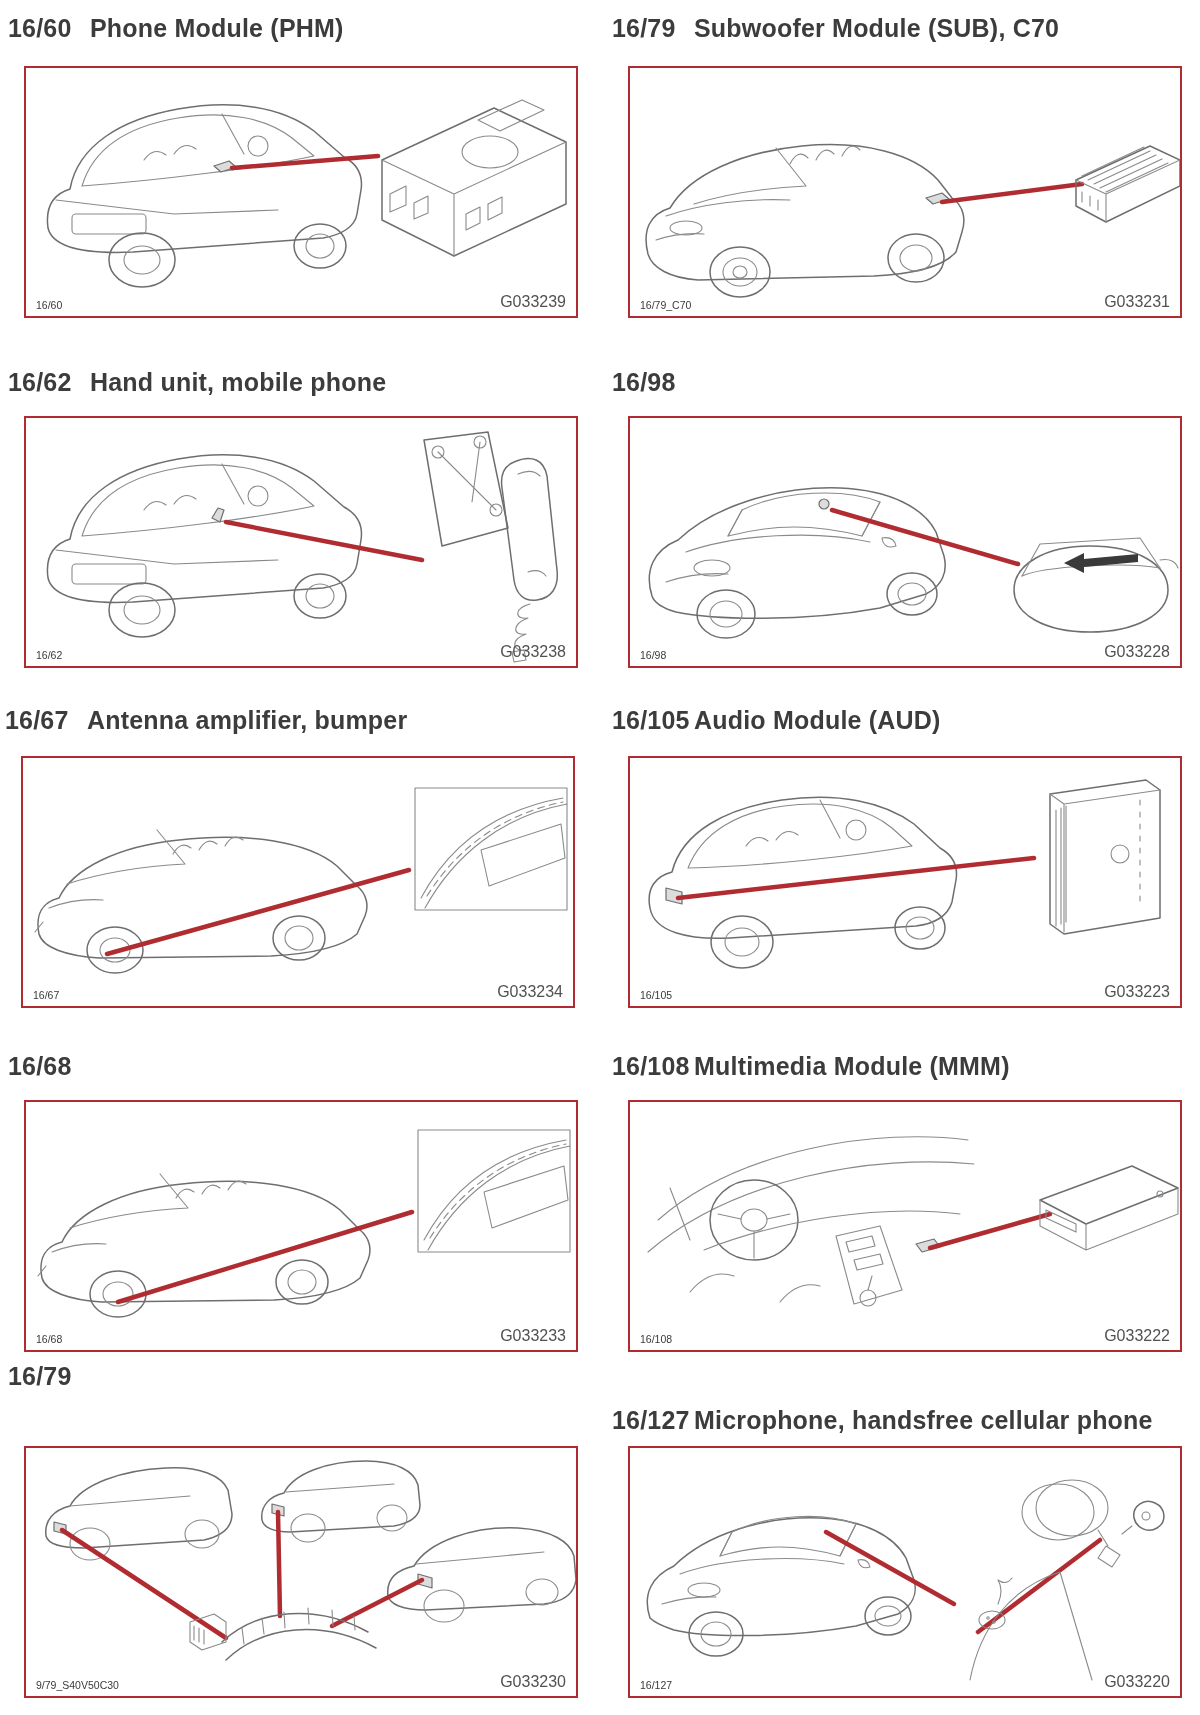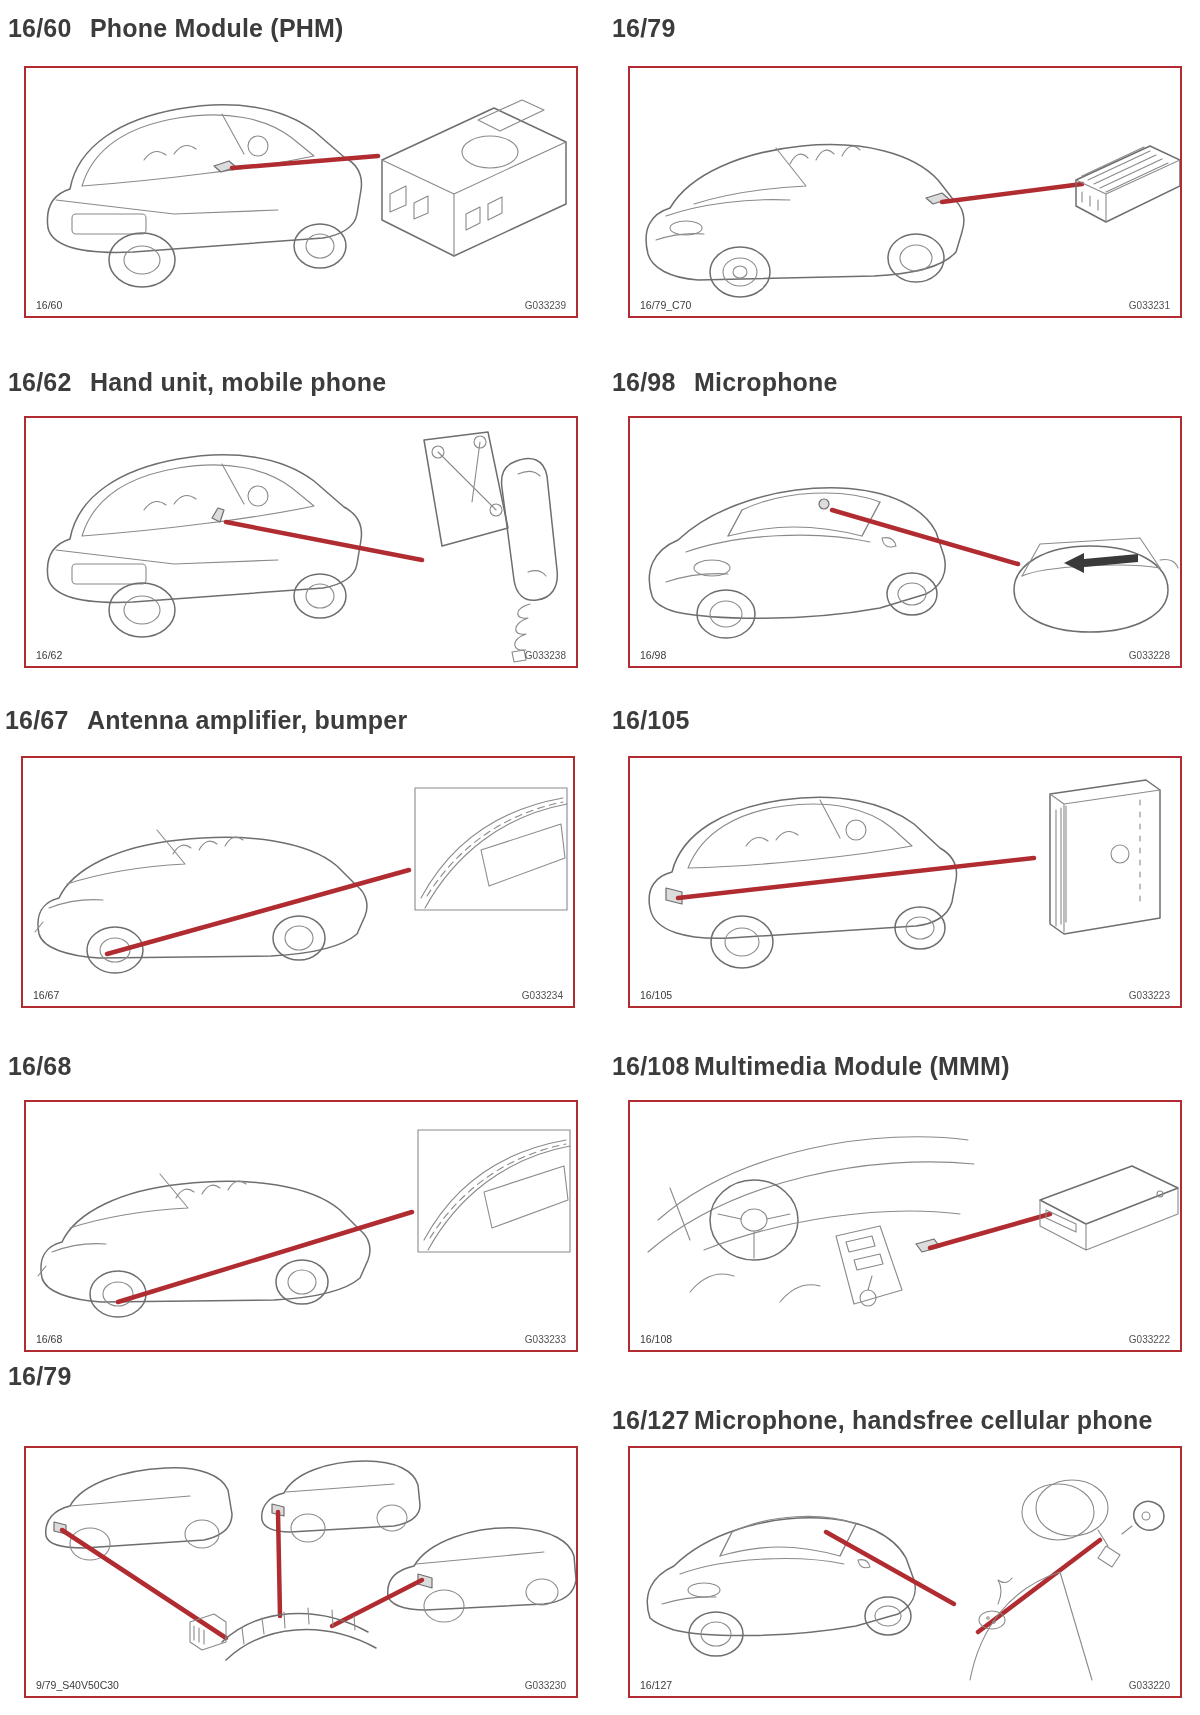--- a/index.html
+++ b/index.html
@@ -8,21 +8,21 @@
         font-family:"Liberation Sans",sans-serif;overflow:hidden}
   .figure{position:absolute;width:585px}
   .fig-heading{display:flex;align-items:flex-start;font-weight:bold;font-size:25px;
                line-height:1.3;color:#3c3c3c;letter-spacing:.2px}
   .fig-ref{flex:0 0 82px}
   .fig-title{flex:1}
   .fig-box{position:absolute;left:16px;width:554px;height:252px;background:#fff;
            border:2px solid #b02c31}
   .fig-box svg{position:absolute;left:0;top:0;width:550px;height:248px;display:block}
   .corner-label{position:absolute;left:10px;bottom:5px;font-size:10.5px;color:#3a3a3a}
-  .figure-code{position:absolute;right:10px;bottom:5px;font-size:10px;color:#515151}
+  .figure-code{position:absolute;right:10px;bottom:5px;font-size:16px;color:#515151}
   .ln{stroke:#6e6e6e;stroke-width:1.5;fill:none;stroke-linecap:round;stroke-linejoin:round}
   .th{stroke:#8a8a8a;stroke-width:1.1;fill:none;stroke-linecap:round;stroke-linejoin:round}
   .red{stroke:#b02c31;stroke-width:4.5;fill:none;stroke-linecap:round}
   .mk{fill:#dcdcdc;stroke:#6e6e6e;stroke-width:1.2}
   .dk{fill:#3a3a3a;stroke:none}
 </style>
 </head>
 <body>
 
 <div class="page">
@@ -58,20 +58,21 @@
         </g>
       </svg>
       <span class="corner-label">16/60</span>
       <span class="figure-code">G033239</span>
     </figure>
   </section>
 
   <section class="figure" style="left:612px;top:12px">
     <h2 class="fig-heading">
       <span class="fig-ref">16/79</span>
+      <span class="fig-title">Subwoofer Module (SUB), C70</span>
     </h2>
     <figure class="fig-box" style="top:54px">
       <svg viewBox="0 0 550 248">
         <g class="ln">
           <path d="M18,186 c-6,-24 2,-40 22,-46 c20,-34 72,-56 132,-62 c62,-6 112,8 136,34 l14,18 c12,8 14,22 10,34 l-6,20 c-14,16 -44,22 -82,24 l-176,4 c-28,-2 -46,-12 -50,-26 z"></path>
           <path class="th" d="M146,80 l30,38 M176,118 c-40,2 -80,8 -112,18"></path>
           <path class="th" d="M160,96 q8,-16 18,-6 M186,92 q8,-16 18,-6 M212,88 q8,-16 18,-6"></path>
           <path class="th" d="M36,148 c34,-12 82,-18 124,-16 M26,172 q24,-8 48,-6"></path>
           <ellipse class="th" cx="56" cy="160" rx="16" ry="7"></ellipse>
           <ellipse cx="110" cy="204" rx="30" ry="25"></ellipse>
@@ -128,21 +129,20 @@
         </g>
       </svg>
       <span class="corner-label">16/62</span>
       <span class="figure-code">G033238</span>
     </figure>
   </section>
 
   <section class="figure" style="left:612px;top:366px">
     <h2 class="fig-heading">
       <span class="fig-ref">16/98</span>
-      <span class="fig-title">Microphone</span>
     </h2>
     <figure class="fig-box" style="top:50px">
       <svg viewBox="0 0 550 248">
         <g class="ln">
           <path d="M22,178 c-8,-26 2,-46 26,-56 c36,-34 100,-54 162,-52 c50,2 84,20 96,44 l8,24 c4,16 -2,30 -18,38 l-46,14 c-76,14 -166,12 -204,4 c-14,-4 -22,-10 -24,-16 z"></path>
           <path class="th" d="M112,92 c42,-20 102,-22 138,-8 l-18,34 c-48,-12 -88,-12 -134,0 z"></path>
           <path class="th" d="M112,92 l-14,26 M250,84 l-18,34"></path>
           <path class="th" d="M56,134 c50,-18 130,-22 184,-10 M36,164 q30,-10 62,-8"></path>
           <ellipse class="th" cx="82" cy="150" rx="18" ry="8"></ellipse>
           <path class="th" d="M252,120 q12,-2 14,8 q-12,4 -14,-8 z"></path>
@@ -192,20 +192,21 @@
         </g>
       </svg>
       <span class="corner-label">16/67</span>
       <span class="figure-code">G033234</span>
     </figure>
   </section>
 
   <section class="figure" style="left:612px;top:704px">
     <h2 class="fig-heading">
       <span class="fig-ref">16/105</span>
+      <span class="fig-title">Audio Module (AUD)</span>
     </h2>
     <figure class="fig-box" style="top:52px">
       <svg viewBox="0 0 550 248">
         <g class="ln">
           <path d="M20,150 c-4,-20 6,-32 22,-36 c10,-40 54,-64 110,-72 c56,-8 102,2 132,24 l26,24 c14,8 18,20 16,32 l-4,22 c-4,14 -18,22 -36,24 l-186,12 c-42,2 -76,-6 -80,-30 z"></path>
           <path class="th" d="M58,110 c14,-36 50,-56 96,-62 c46,-6 84,2 108,22 l20,18 c-56,10 -146,20 -224,22 z"></path>
           <path class="th" d="M190,42 l20,38"></path>
           <circle class="th" cx="226" cy="72" r="10"></circle>
           <path class="th" d="M116,88 q10,-14 22,-5 M146,82 q10,-14 22,-5"></path>
           <ellipse cx="112" cy="184" rx="31" ry="26"></ellipse>

